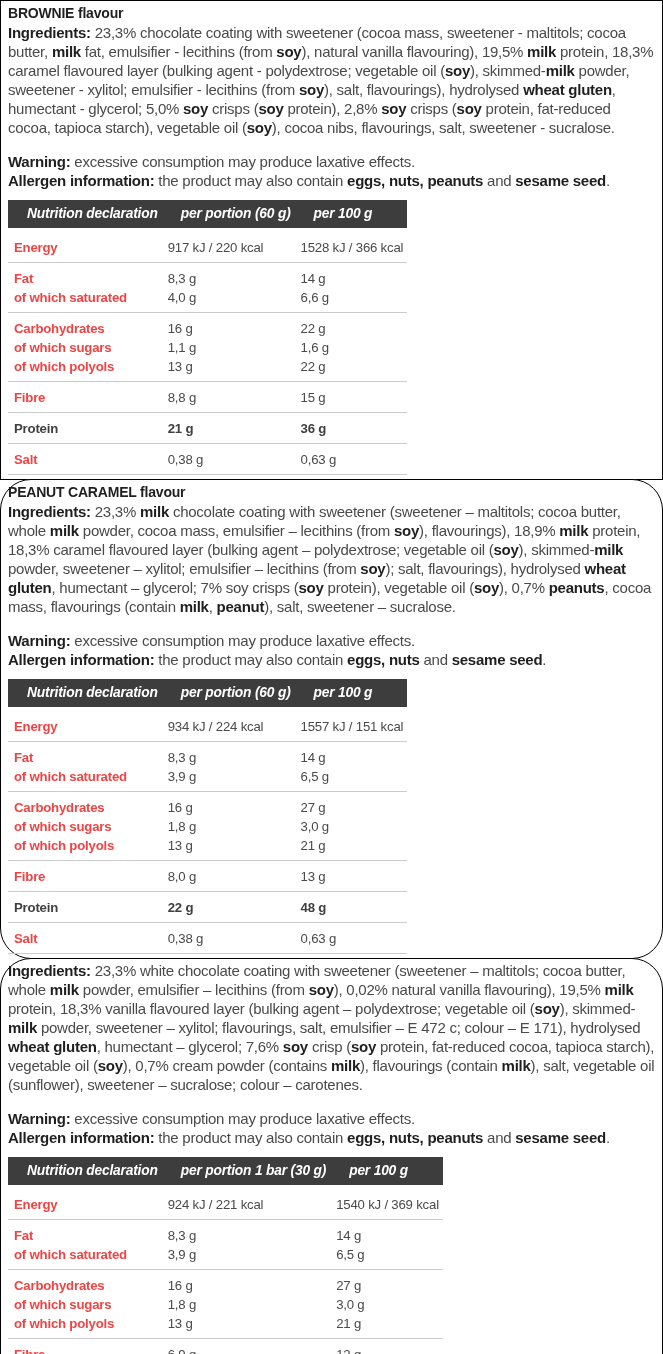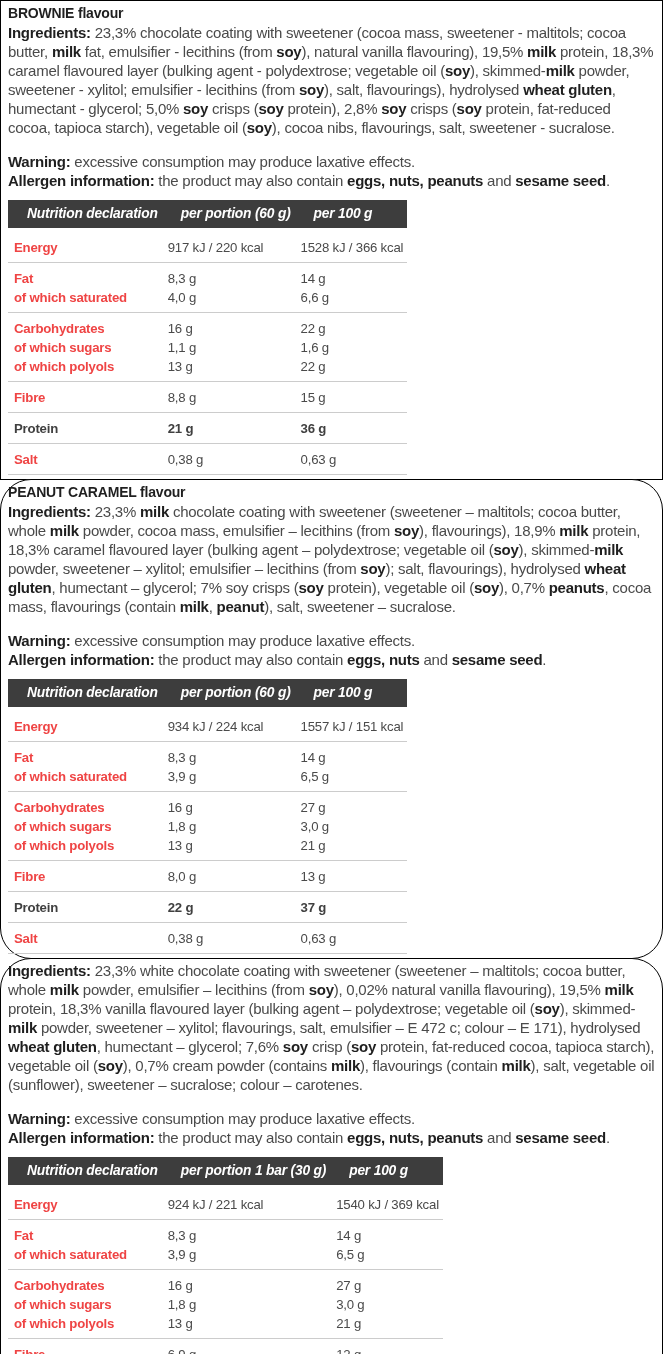--- a/index.html
+++ b/index.html
@@ -198,21 +198,21 @@
             <td>21 g</td>
           </tr>
           <tr class="g-first g-last">
             <td>Fibre</td>
             <td>8,0 g</td>
             <td>13 g</td>
           </tr>
           <tr class="g-first g-last bold-values">
             <td>Protein</td>
             <td>22 g</td>
-            <td>37 g</td>
+            <td>48 g</td>
           </tr>
           <tr class="g-first g-last">
             <td>Salt</td>
             <td>0,38 g</td>
             <td>0,63 g</td>
           </tr>
         </tbody>
       </table>
   </section>
 

